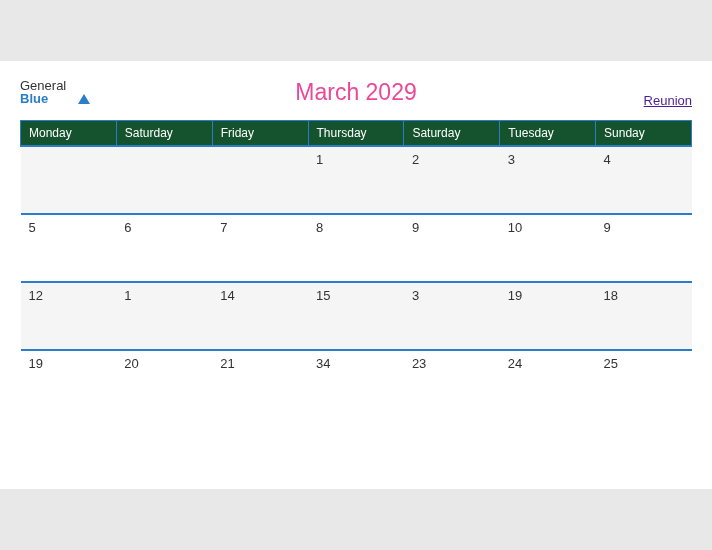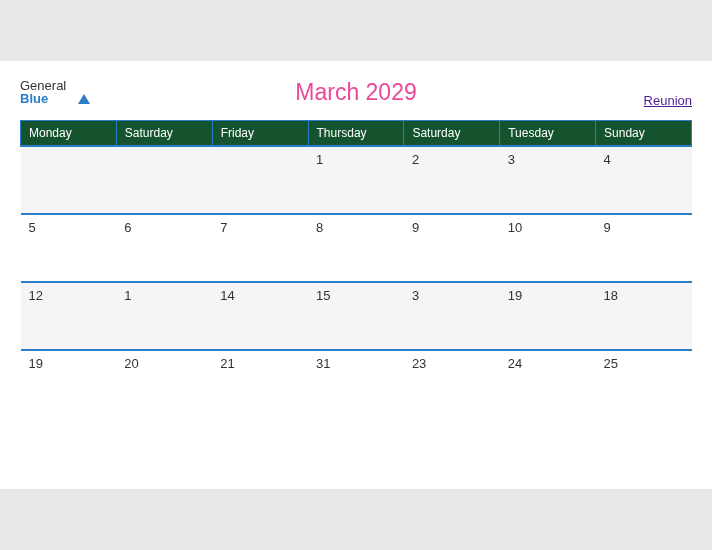--- a/index.html
+++ b/index.html
@@ -166,20 +166,20 @@
           <td>14</td>
           <td>15</td>
           <td>3</td>
           <td>19</td>
           <td>18</td>
         </tr>
         <tr>
           <td>19</td>
           <td>20</td>
           <td>21</td>
-          <td>31</td>
+          <td>34</td>
           <td>23</td>
           <td>24</td>
           <td>25</td>
         </tr>
       </tbody>
   </table>
 </div>
 
 </body></html>

